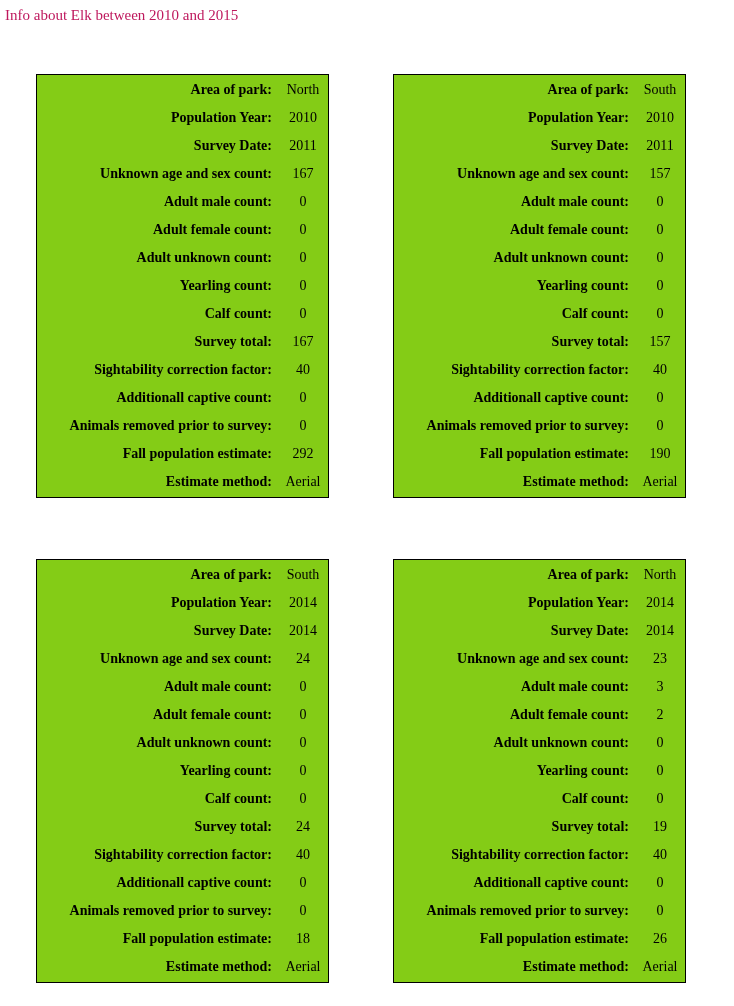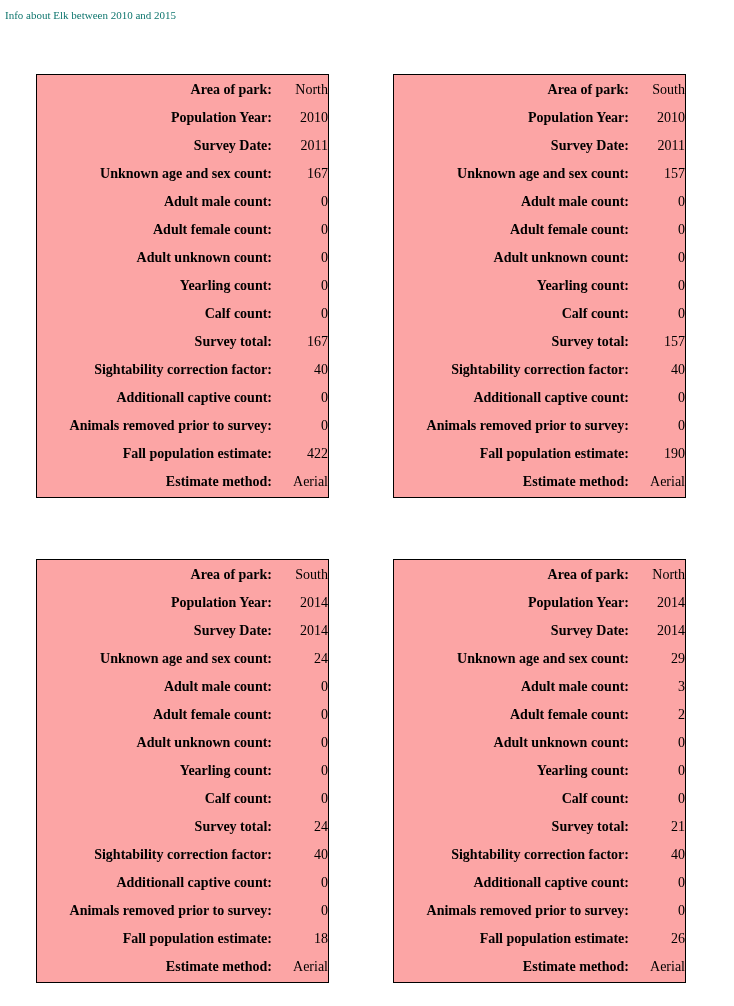--- a/index.html
+++ b/index.html
@@ -12,37 +12,37 @@
     height: 1006px;
     position: relative;
     font-family: "Liberation Serif", "DejaVu Serif", serif;
     color: #000000;
     overflow: hidden;
   }
   #page-title {
     position: absolute;
     left: 5px;
     top: 6px;
-    font-size: 11px;
+    font-size: 15px;
     line-height: 18px;
     white-space: nowrap;
-    color: #0f766e;
+    color: #be185d;
   }
   .tables-grid {
     position: absolute;
     left: 36px;
     top: 74px;
     width: 650px;
   }
   .info-table {
     position: absolute;
     border: 1px solid #000000;
     box-sizing: border-box;
     width: 293px;
-    background: #fca5a5;
+    background: #84cc16;
   }
   .info-table.pos-tl { left: 0px;   top: 0px;   }
   .info-table.pos-tr { left: 357px; top: 0px;   }
   .info-table.pos-bl { left: 0px;   top: 485px; }
   .info-table.pos-br { left: 357px; top: 485px; }
 
   .info-table table {
     border-collapse: collapse;
     width: 100%;
     table-layout: fixed;
@@ -58,21 +58,21 @@
   }
   .info-table td.label {
     width: 241px;
     text-align: right;
     font-weight: bold;
     padding-right: 6px;
     box-sizing: border-box;
   }
   .info-table td.value {
     width: 50px;
-    text-align: right;
+    text-align: center;
     font-weight: normal;
     padding-left: 0px;
     box-sizing: border-box;
   }
   .info-table tr:first-child td { padding-top: 1px; }
   .info-table tr:last-child  td { padding-bottom: 1px; }
 </style>
 </head>
 <body>
 
@@ -130,21 +130,21 @@
         <tr>
           <td class="label">Additionall captive count:</td>
           <td class="value">0</td>
         </tr>
         <tr>
           <td class="label">Animals removed prior to survey:</td>
           <td class="value">0</td>
         </tr>
         <tr>
           <td class="label">Fall population estimate:</td>
-          <td class="value">422</td>
+          <td class="value">292</td>
         </tr>
         <tr>
           <td class="label">Estimate method:</td>
           <td class="value">Aerial</td>
         </tr>
       </tbody>
     </table>
   </div>
 
   <div class="info-table pos-tr">
@@ -291,21 +291,21 @@
         <tr>
           <td class="label">Population Year:</td>
           <td class="value">2014</td>
         </tr>
         <tr>
           <td class="label">Survey Date:</td>
           <td class="value">2014</td>
         </tr>
         <tr>
           <td class="label">Unknown age and sex count:</td>
-          <td class="value">29</td>
+          <td class="value">23</td>
         </tr>
         <tr>
           <td class="label">Adult male count:</td>
           <td class="value">3</td>
         </tr>
         <tr>
           <td class="label">Adult female count:</td>
           <td class="value">2</td>
         </tr>
         <tr>
@@ -315,21 +315,21 @@
         <tr>
           <td class="label">Yearling count:</td>
           <td class="value">0</td>
         </tr>
         <tr>
           <td class="label">Calf count:</td>
           <td class="value">0</td>
         </tr>
         <tr>
           <td class="label">Survey total:</td>
-          <td class="value">21</td>
+          <td class="value">19</td>
         </tr>
         <tr>
           <td class="label">Sightability correction factor:</td>
           <td class="value">40</td>
         </tr>
         <tr>
           <td class="label">Additionall captive count:</td>
           <td class="value">0</td>
         </tr>
         <tr>

